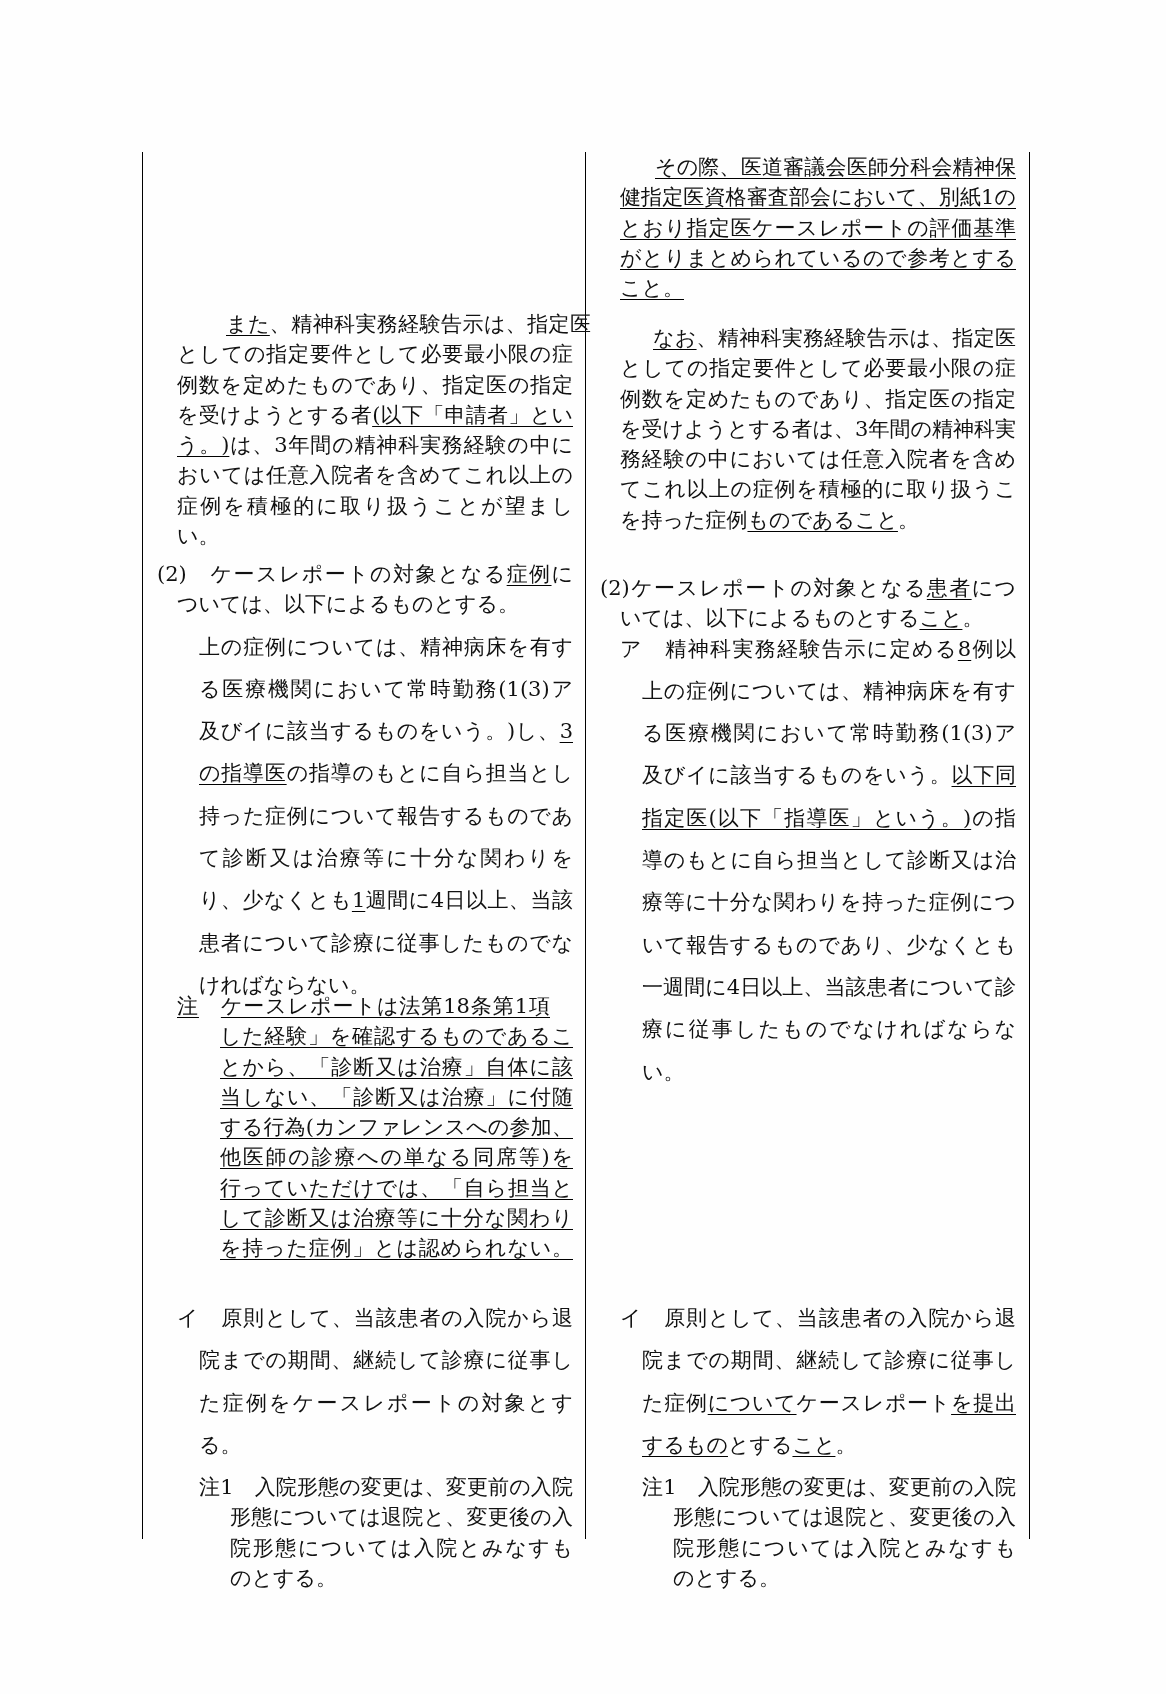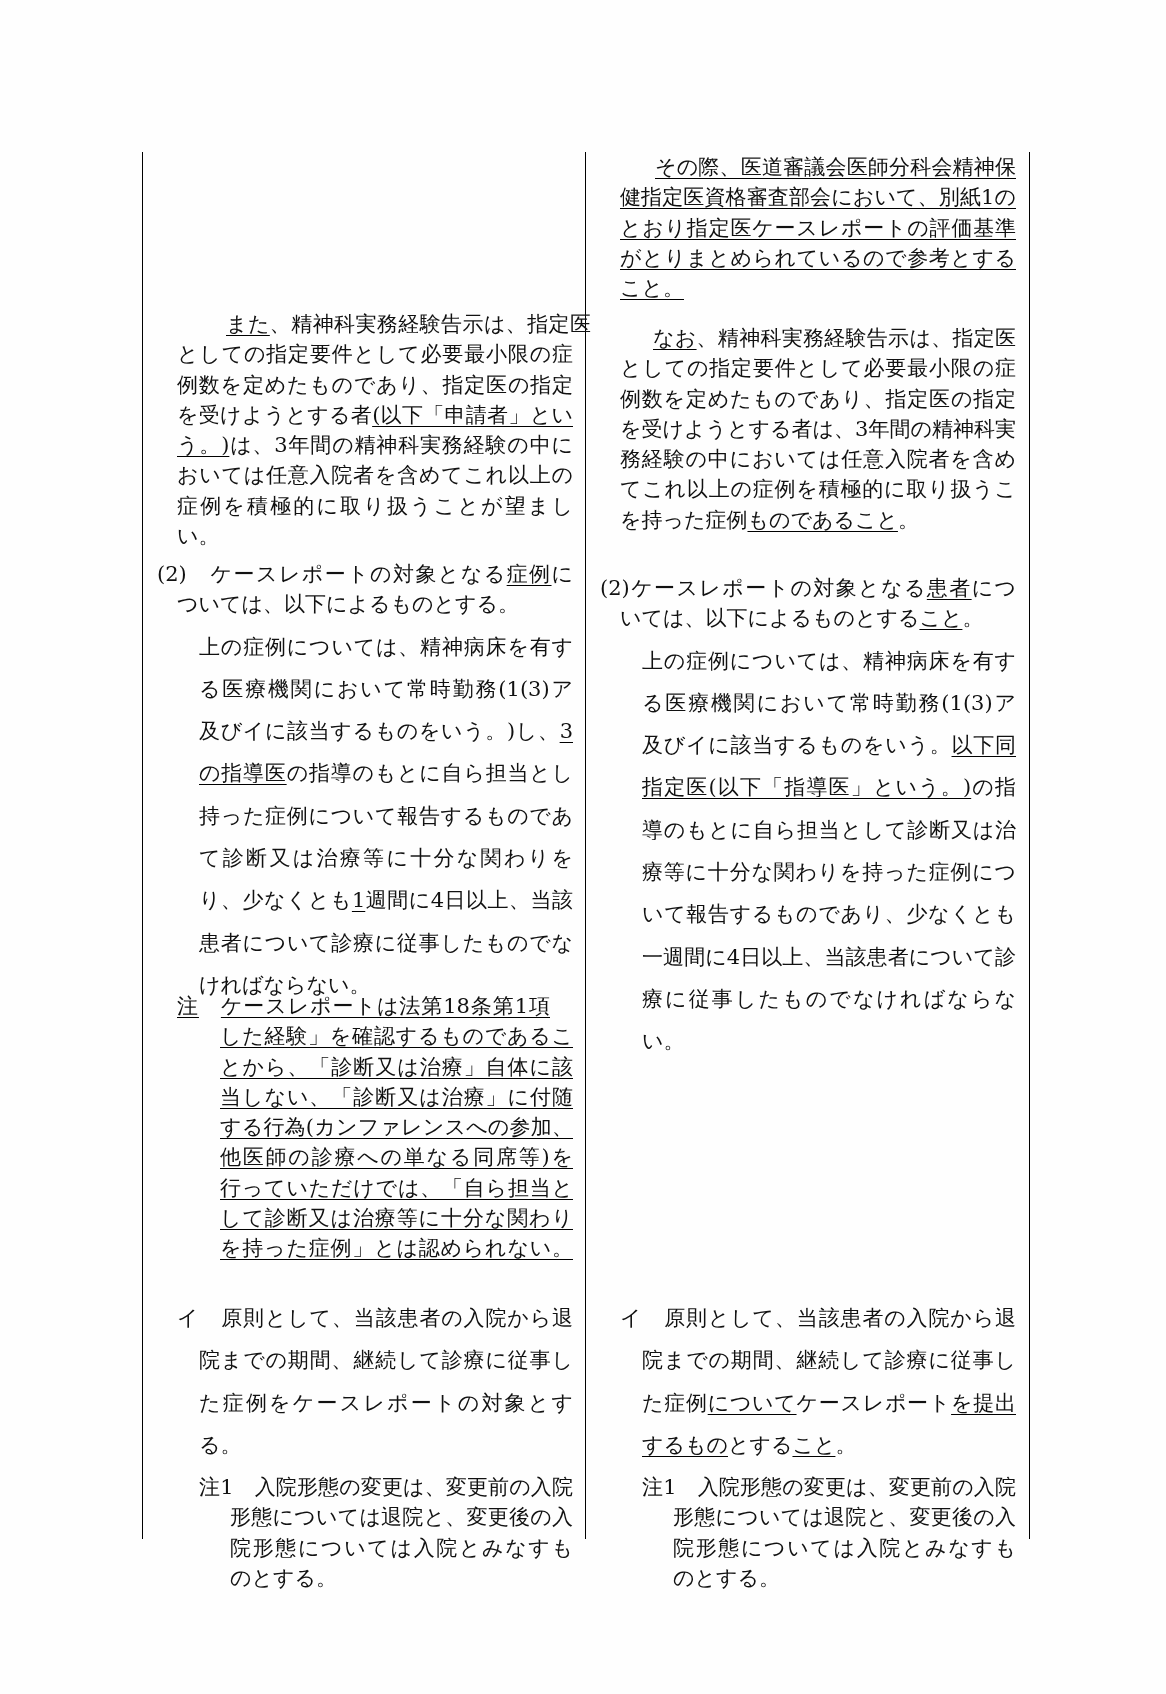--- a/index.html
+++ b/index.html
@@ -117,20 +117,21 @@
   <div class="ln j ml0"><span>例数を定めたものであり、指定医の指定</span></div>
   <div class="ln j ml0"><span>を受けようとする者は、3年間の精神科実</span></div>
   <div class="ln j ml0"><span>務経験の中においては任意入院者を含め</span></div>
   <div class="ln j ml0"><span>てこれ以上の症例を積極的に取り扱うこ</span></div>
   <div class="ln l ml0"><span>を持った症例</span><span class="u">ものであること</span><span>。</span></div>
 </div>
 
 <div class="blk right" style="top:573px">
   <div class="ln j mlm20"><span>(2)ケースレポートの対象となる</span><span class="u">患者</span><span>につ</span></div>
   <div class="ln l ml0"><span>いては、以下によるものとする</span><span class="u">こと</span><span>。</span></div>
+  <div class="ln j ml0"><span>ア　精神科実務経験告示に定める</span><span class="u">8</span><span>例以</span></div>
   <div class="ln j ml22"><span>上の症例については、精神病床を有す</span></div>
   <div class="ln j ml22"><span>る医療機関において常時勤務(1(3)ア</span></div>
   <div class="ln j ml22"><span>及びイに該当するものをいう。</span><span class="u">以下同</span></div>
   <div class="ln j ml22"><span class="u">指定医(以下「指導医」という。)</span><span>の指</span></div>
   <div class="ln j ml22"><span>導のもとに自ら担当として診断又は治</span></div>
   <div class="ln j ml22"><span>療等に十分な関わりを持った症例につ</span></div>
   <div class="ln j ml22"><span>いて報告するものであり、少なくとも</span></div>
   <div class="ln j ml22"><span>一週間に4日以上、当該患者について診</span></div>
   <div class="ln j ml22"><span>療に従事したものでなければならな</span></div>
   <div class="ln l ml22"><span>い。</span></div>

